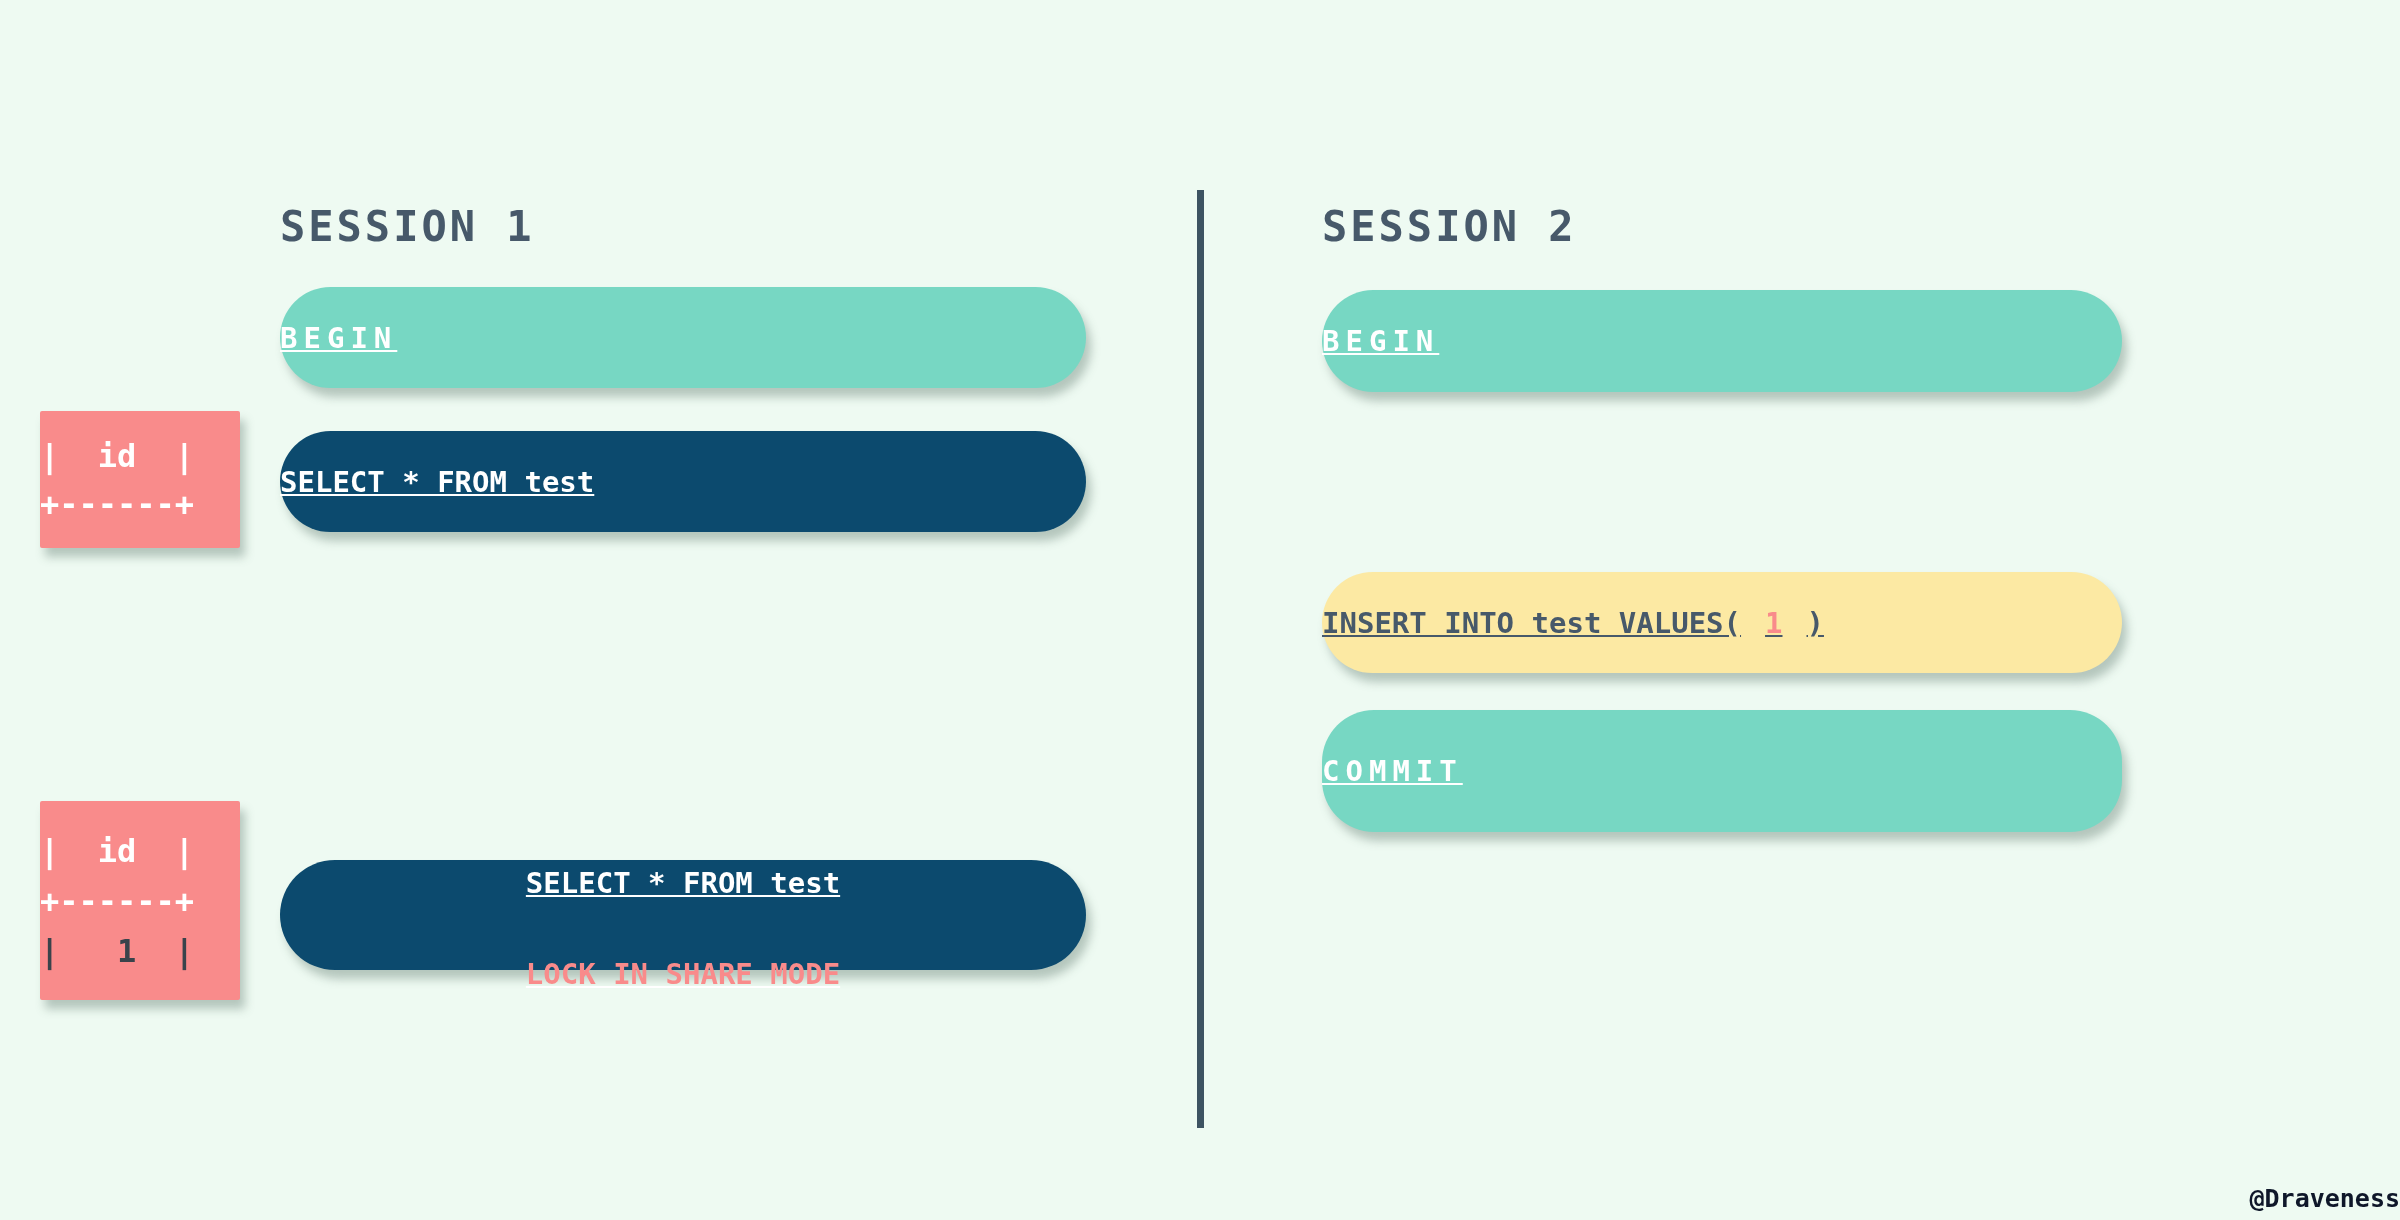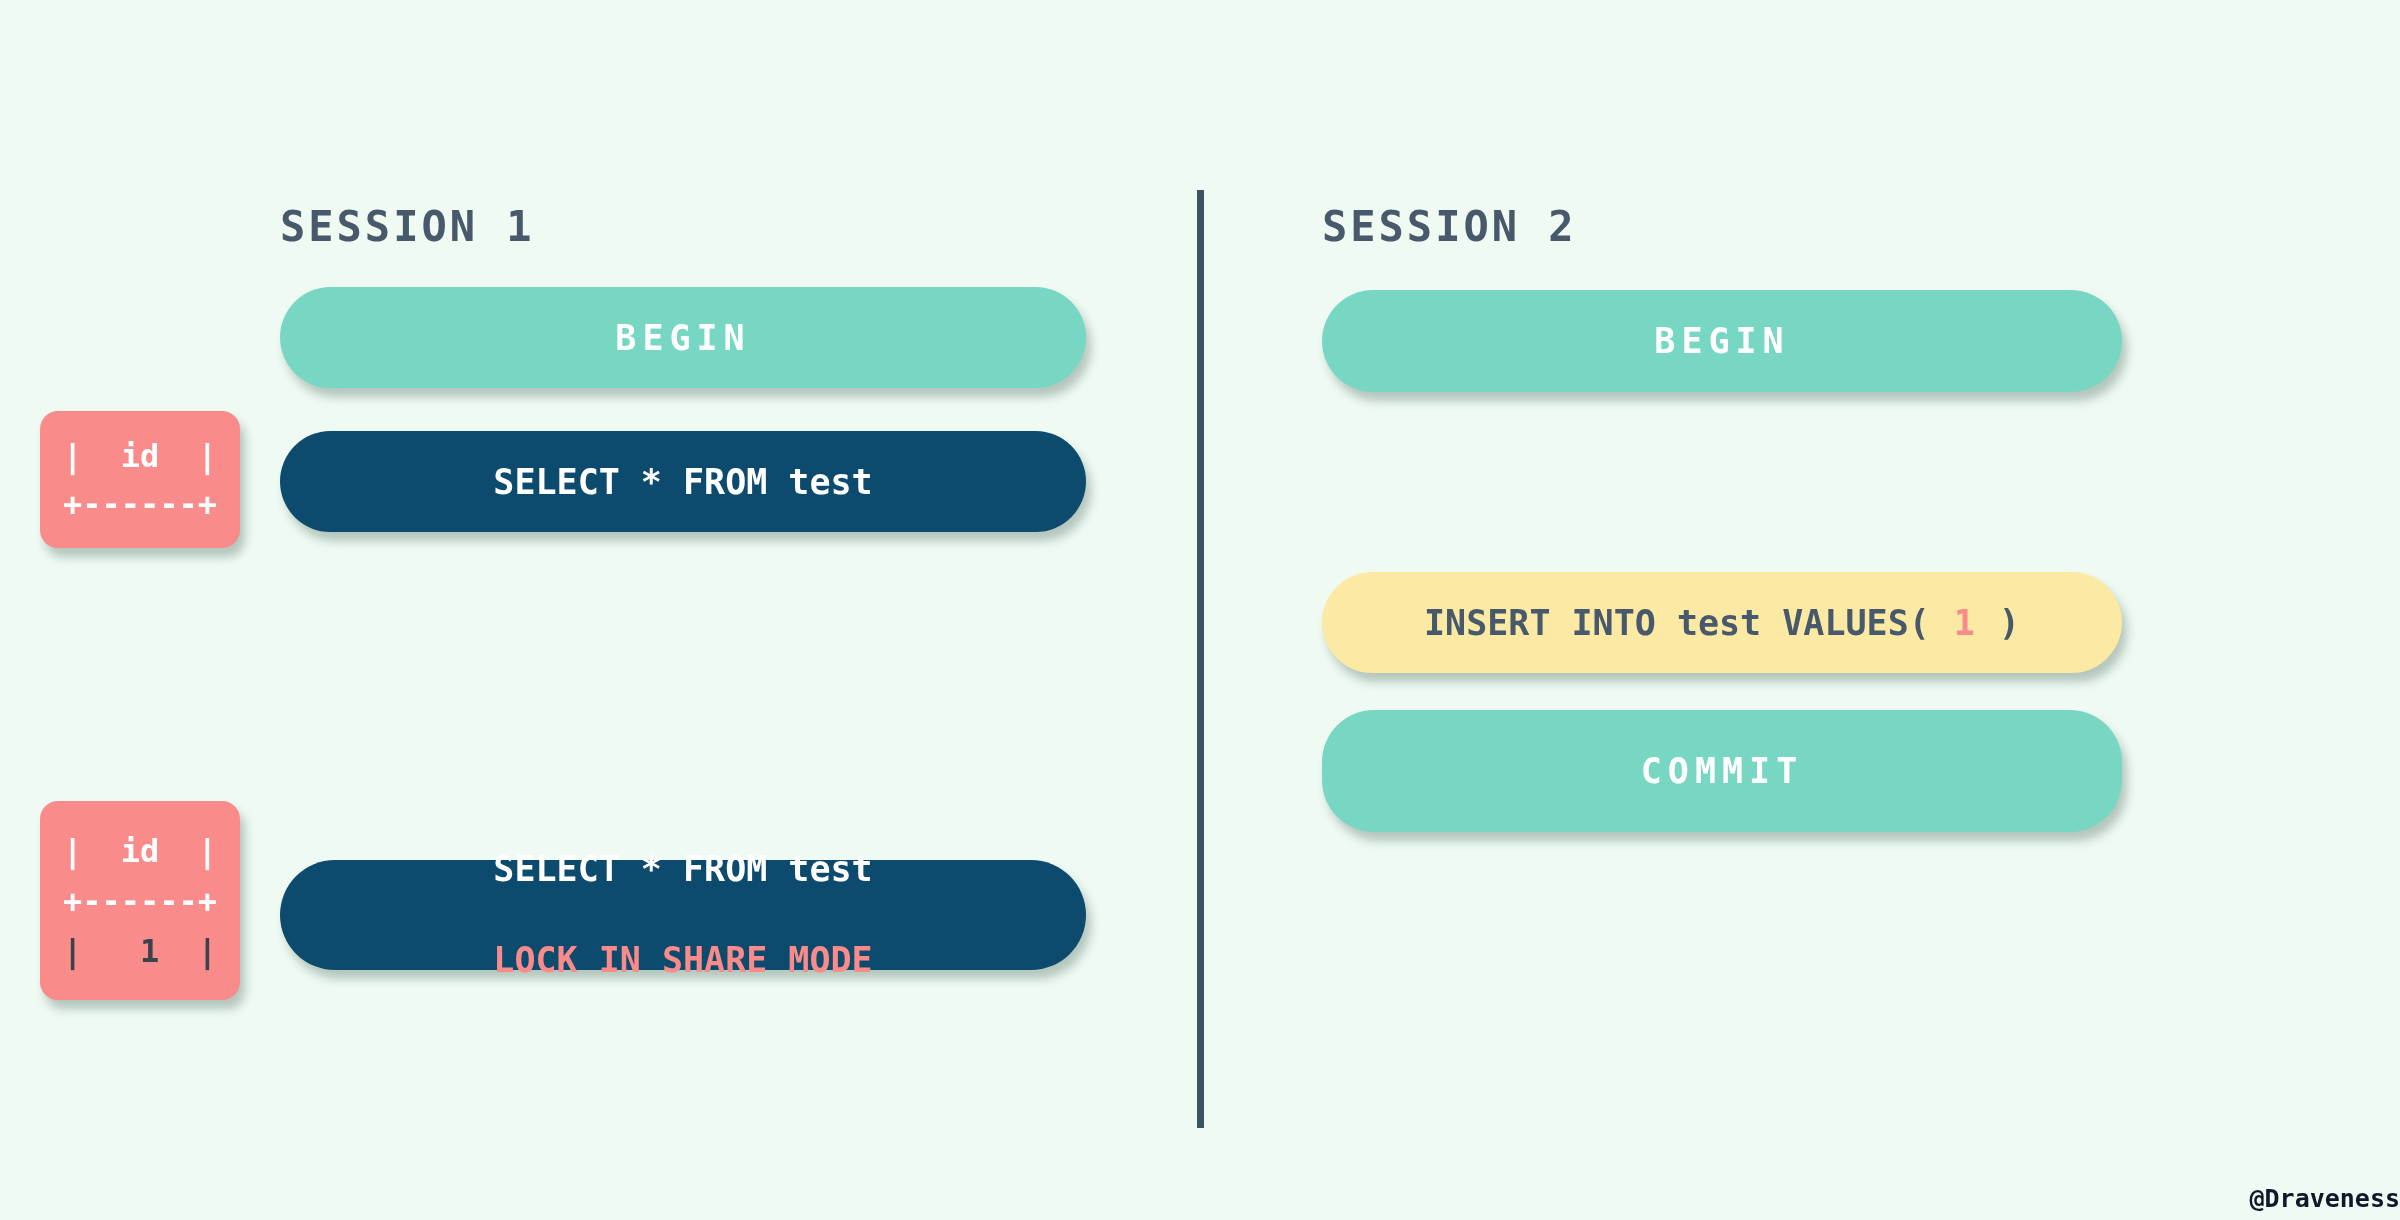--- a/index.html
+++ b/index.html
@@ -18,44 +18,45 @@
     font-size:42px; font-weight:700; color:#47596a; letter-spacing:3px;
     white-space:pre;
   }
   .s1h { left:280px; width:806px; }
   .s2h { left:1322px; width:800px; }
   .divider {
     position:absolute; left:1197px; top:190px; width:7px; height:938px;
     background:#3d5362;
   }
   .pill {
-    position:absolute; display:flex; align-items:center; justify-content:center;
-    color:#ffffff; font-weight:700; font-size:35px;
+    position:absolute; display:flex; align-items:center; justify-content:flex-start;
+    color:#ffffff; font-weight:700; font-size:29px;
     box-shadow:5px 9px 10px rgba(110,135,125,0.45);
     white-space:pre;
+    text-decoration:underline;
   }
   .teal   { background:#77d7c3; border-radius:52px; letter-spacing:6px; }
   .blue   { background:#0c4a6e; border-radius:52px; }
   .yellow { background:#fce9a3; border-radius:52px; color:#47596a; }
   .s1-begin       { left:280px;  top:287px; width:806px; height:101px; }
   .s1-select      { left:280px;  top:431px; width:806px; height:101px; }
   .s2-begin       { left:1322px; top:290px; width:800px; height:102px; }
   .s2-insert      { left:1322px; top:572px; width:800px; height:101px;gap:24px; }
   .s2-commit      { left:1322px; top:710px; width:800px; height:122px; }
   .s1-select-lock {
     left:280px; top:860px; width:806px; height:110px;
     border-radius:55px; flex-direction:column; line-height:47px;
   }
   .lock-line { color:#f98b8b;margin-top:44px; }
   .accent-value { color:#f98b8b; }
   .result-table {
-    position:absolute; background:#f98b8b; border-radius:18px;
+    position:absolute; background:#f98b8b; border-radius:2px;
     box-shadow:5px 9px 10px rgba(110,135,125,0.45);
     color:#ffffff; font-size:32px; font-weight:700;
-    display:flex; flex-direction:column; align-items:center; justify-content:center;
+    display:flex; flex-direction:column; align-items:flex-start; justify-content:center;
   }
   .rt1 { left:40px; top:411px; width:200px; height:137px; }
   .rt2 { left:40px; top:801px; width:200px; height:199px; }
   .rt-line  { white-space:pre; line-height:48px; }
   .rt2 .rt-line { line-height:50px; }
   .rt-dark  { color:#39434b; }
   .attribution {
     position:absolute; right:0; top:1184px;
     font-size:25px; font-weight:700; color:#0f172a; white-space:pre;
   }

